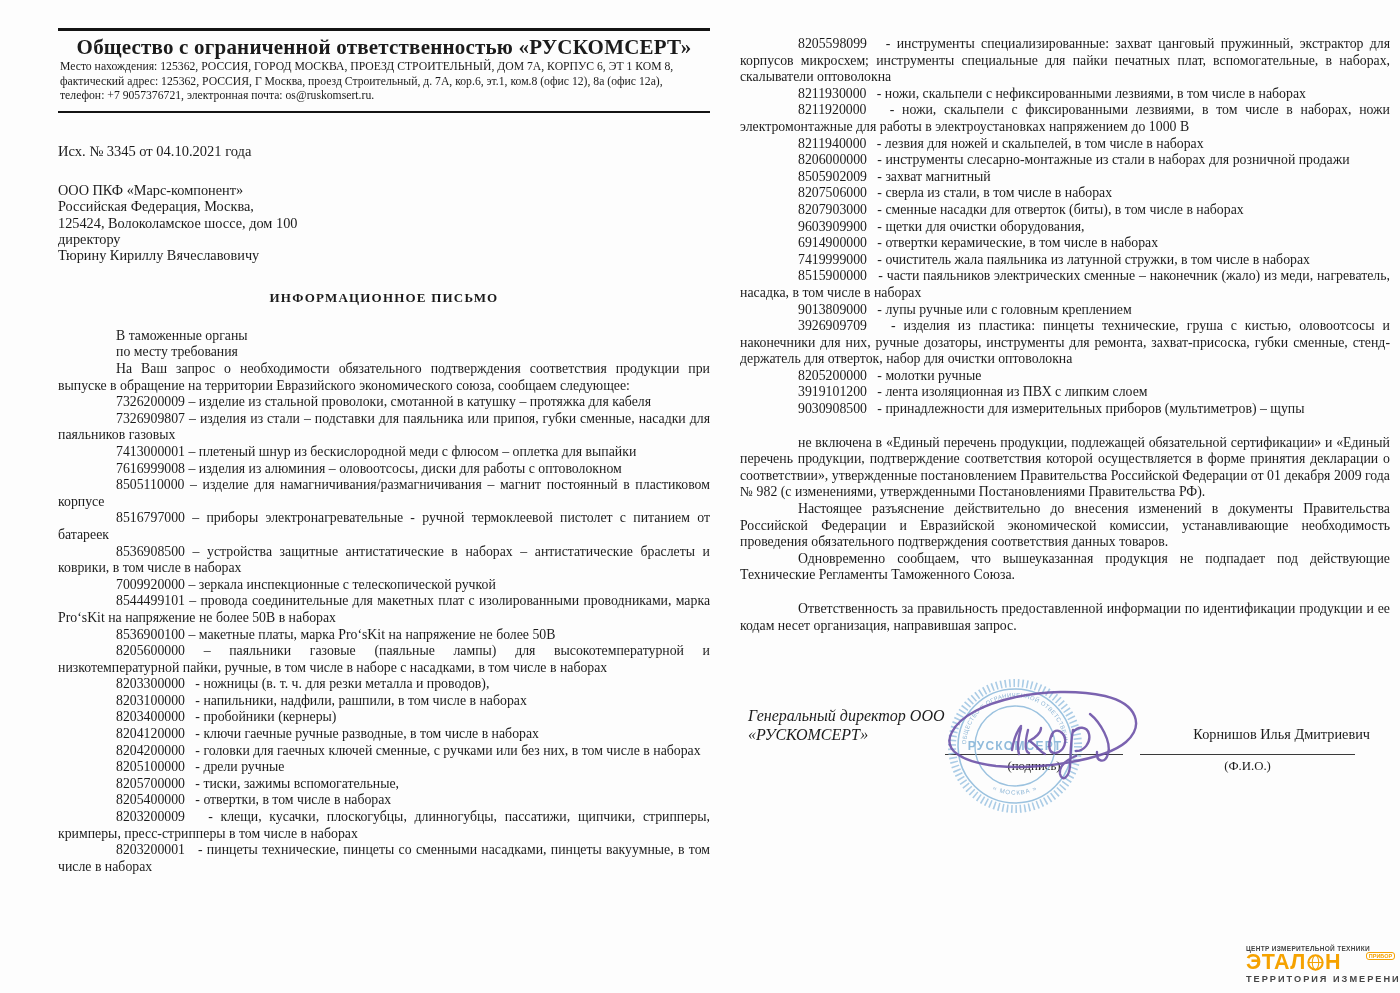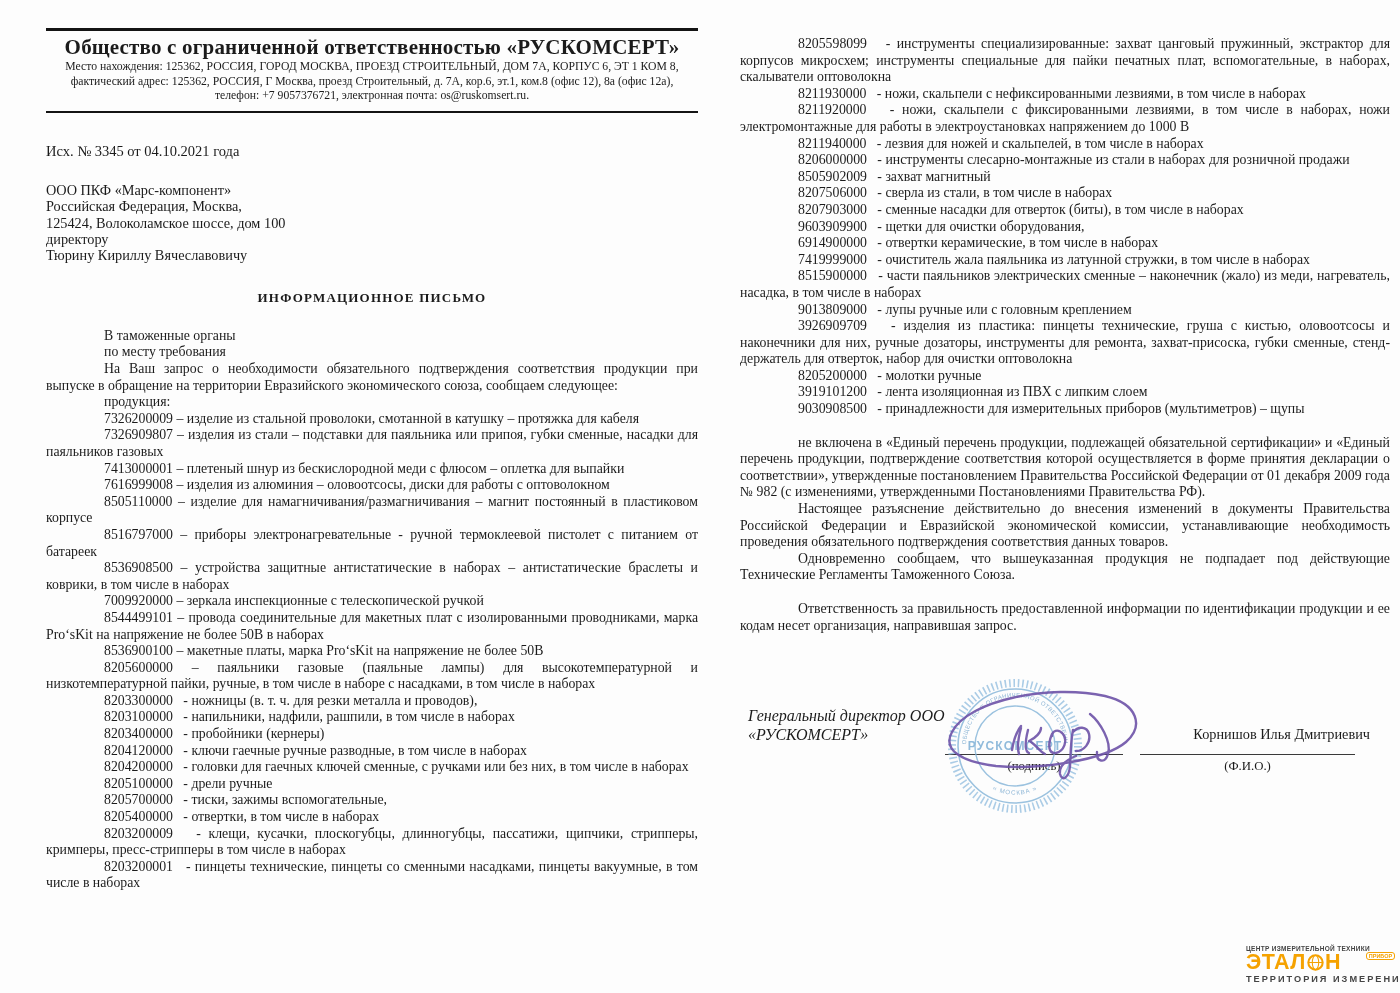--- a/index.html
+++ b/index.html
@@ -7,27 +7,27 @@
     width:1400px; height:993px;
     background:#f4f4f4;
     font-family:"Liberation Serif", serif;
     color:#1b1b1b;
   }
   .page {
     position:relative; width:1400px; height:993px;
     background:#fdfdfd; overflow:hidden;
   }
   
-  .col-left { position:absolute; left:46px; top:28px; width:652px; }
+  .col-left { position:absolute; left:58px; top:28px; width:652px; }
   .org-header {
     border-top:3px solid #141414; border-bottom:2px solid #141414;
     padding:4px 2px 7px 2px;
   }
   .org-title { font-size:21px; font-weight:bold; text-align:center; letter-spacing:0.2px; }
-  .org-addr  { font-size:11.7px; line-height:14.6px; text-align:center; }
+  .org-addr  { font-size:11.7px; line-height:14.6px; }
   .ref { margin-top:30px; font-size:14.5px; }
   .recipient { margin-top:22px; padding-right:16px; font-size:14.3px; line-height:16.4px; }
   .letter-title { margin-top:26px; text-align:center; font-weight:bold; font-size:13px; letter-spacing:1.2px; }
   .body-text { margin-top:22px; font-size:13.8px; line-height:16.6px; }
   .line { text-indent:58px; }
   .para { margin:0; text-indent:58px; text-align:justify; }
   
   .col-right { position:absolute; left:740px; top:36px; width:650px; font-size:13.8px; line-height:16.6px; }
   .closing { margin-top:17px; }
   .closing p:last-child { margin-top:17px; }
@@ -76,21 +76,20 @@
       </div>
 
     <div class="letter-title">ИНФОРМАЦИОННОЕ ПИСЬМО</div>
 
     <div class="body-text">
       <div>
           <div class="line">В таможенные органы</div>
           <div class="line">по месту требования</div>
         </div>
       <p class="para">На Ваш запрос о необходимости обязательного подтверждения соответствия продукции при выпуске в обращение на территории Евразийского экономического союза, сообщаем следующее:</p>
-      <p class="para">продукция:</p>
       <div>
           <p class="para">7326200009 – изделие из стальной проволоки, смотанной в катушку – протяжка для кабеля</p>
           <p class="para">7326909807 – изделия из стали – подставки для паяльника или припоя, губки сменные, насадки для паяльников газовых</p>
           <p class="para">7413000001 – плетеный шнур из бескислородной меди с флюсом – оплетка для выпайки</p>
           <p class="para">7616999008 – изделия из алюминия – оловоотсосы, диски для работы с оптоволокном</p>
           <p class="para">8505110000 – изделие для намагничивания/размагничивания – магнит постоянный в пластиковом корпусе</p>
           <p class="para">8516797000 – приборы электронагревательные - ручной термоклеевой пистолет с питанием от батареек</p>
           <p class="para">8536908500 – устройства защитные антистатические в наборах – антистатические браслеты и коврики, в том числе в наборах</p>
           <p class="para">7009920000 – зеркала инспекционные с телескопической ручкой</p>
           <p class="para">8544499101 – провода соединительные для макетных плат с изолированными проводниками, марка Pro‘sKit на напряжение не более 50В в наборах</p>

